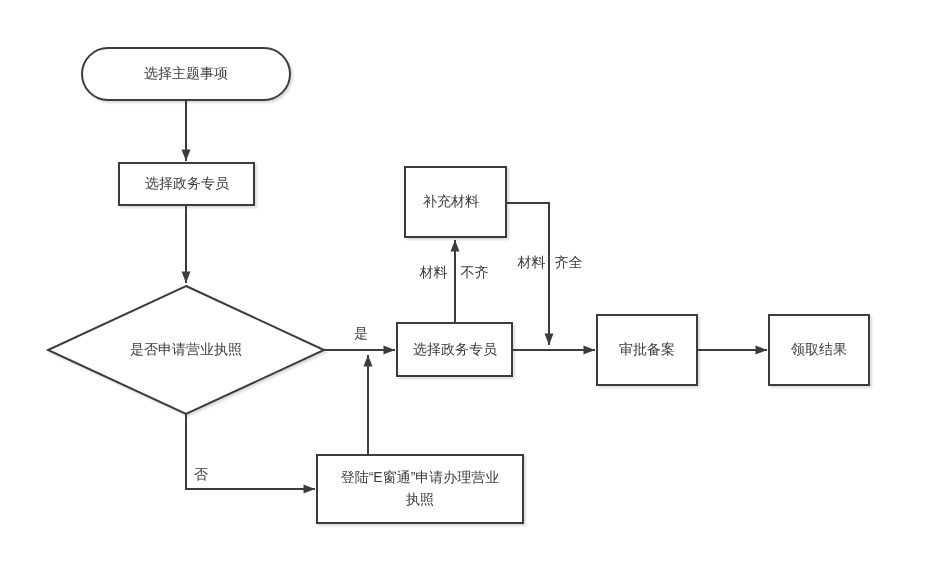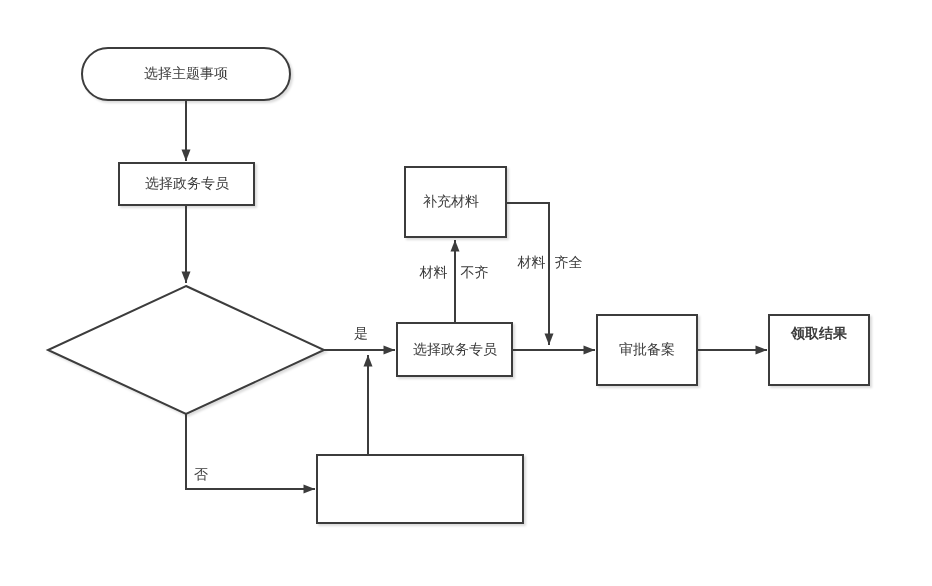--- a/index.html
+++ b/index.html
@@ -86,24 +86,26 @@
       <path d="M506,203 H549 V345" marker-end="url(#arrowhead)"></path>
       <path d="M512,350 H595" marker-end="url(#arrowhead)"></path>
       <path d="M697,350 H767" marker-end="url(#arrowhead)"></path>
       <path d="M186,414 V489 H315" marker-end="url(#arrowhead)"></path>
       <path d="M368,455 V355" marker-end="url(#arrowhead)"></path>
     </g>
   </svg>
 
   <div class="lbl" style="left:186px; top:74px;">选择主题事项</div>
   <div class="lbl" style="left:187px; top:184px;">选择政务专员</div>
+  <div class="lbl" style="left:186px; top:350px;">是否申请营业执照</div>
   <div class="lbl" style="left:451px; top:202px;">补充材料</div>
   <div class="lbl" style="left:455px; top:350px;">选择政务专员</div>
   <div class="lbl" style="left:647px; top:350px;">审批备案</div>
-  <div class="lbl" style="left:819px; top:334px;font-weight:bold;">领取结果</div>
+  <div class="lbl" style="left:819px; top:350px;">领取结果</div>
+  <div class="lbl wrap" style="left:420px; top:489px;">登陆“E窗通”申请办理营业执照</div>
 
   <div class="edge-lbl" style="left:361px; top:334px;">是</div>
   <div class="edge-lbl" style="left:201px; top:475px;">否</div>
   <div class="edge-pair gap-incomplete" style="left:454px; top:273px;">
     <span>材料</span>
     <span>不齐</span>
   </div>
   <div class="edge-pair gap-complete" style="left:550px; top:263px;">
     <span>材料</span>
     <span>齐全</span>

